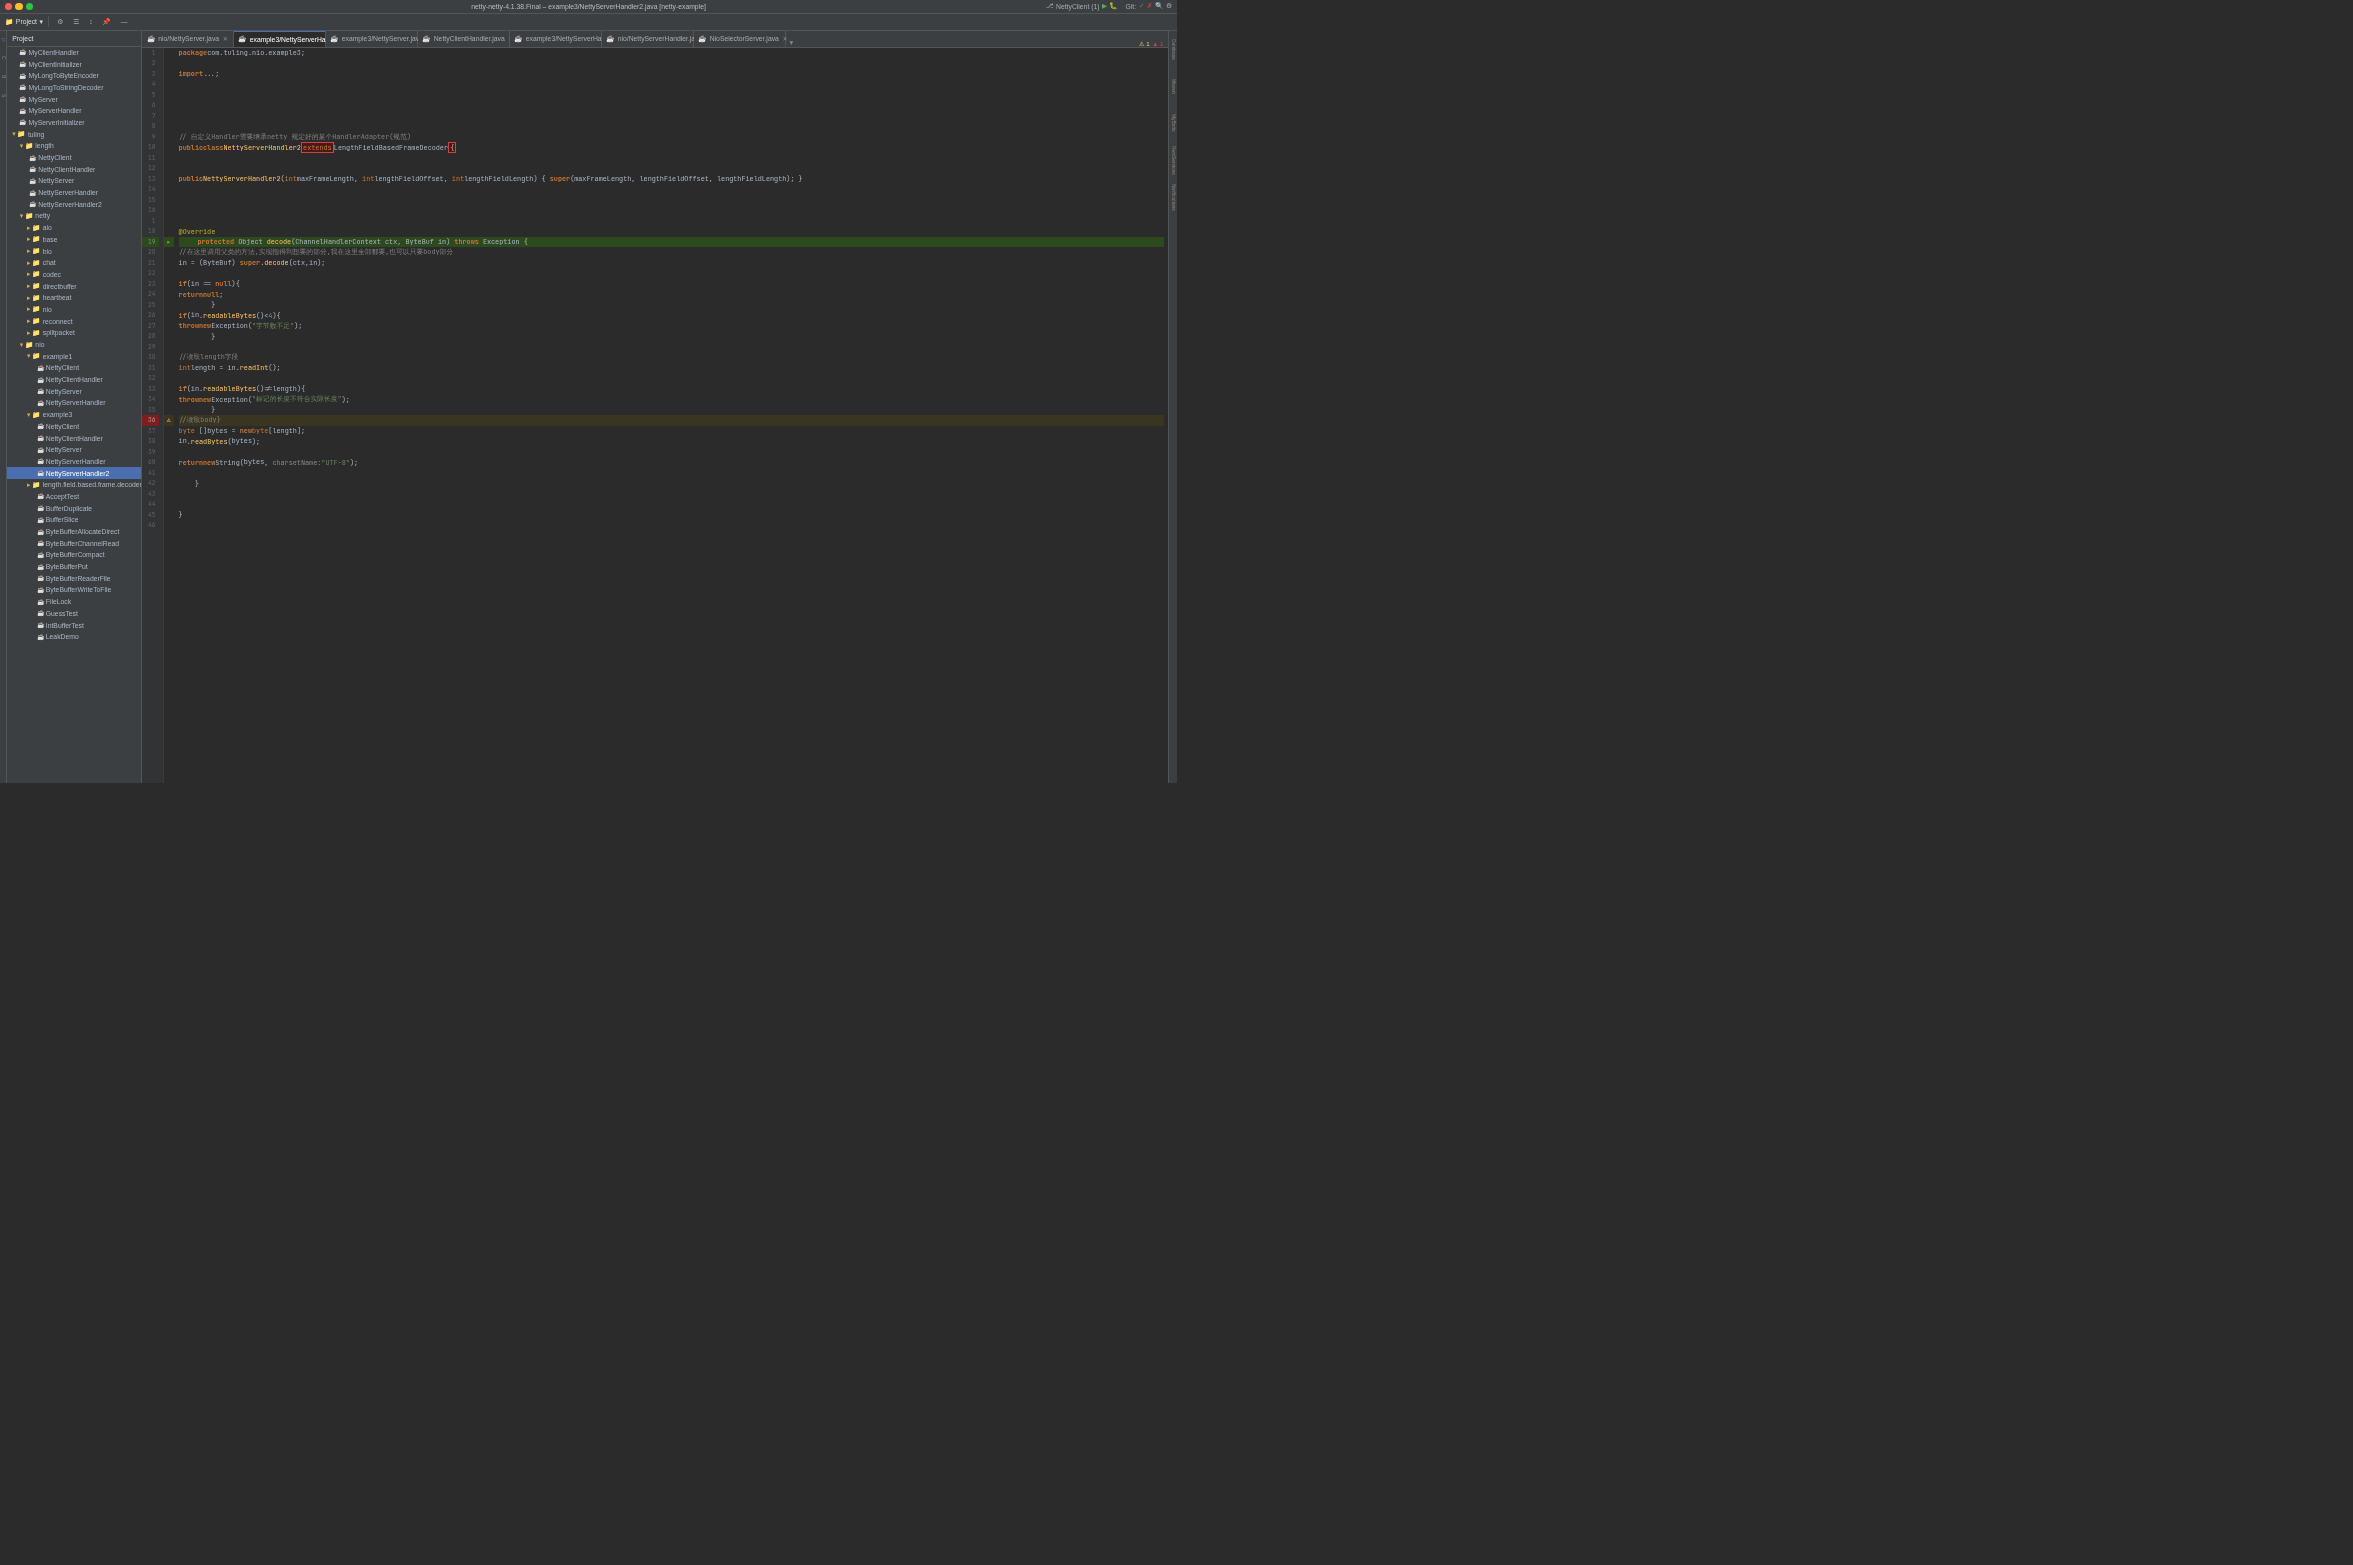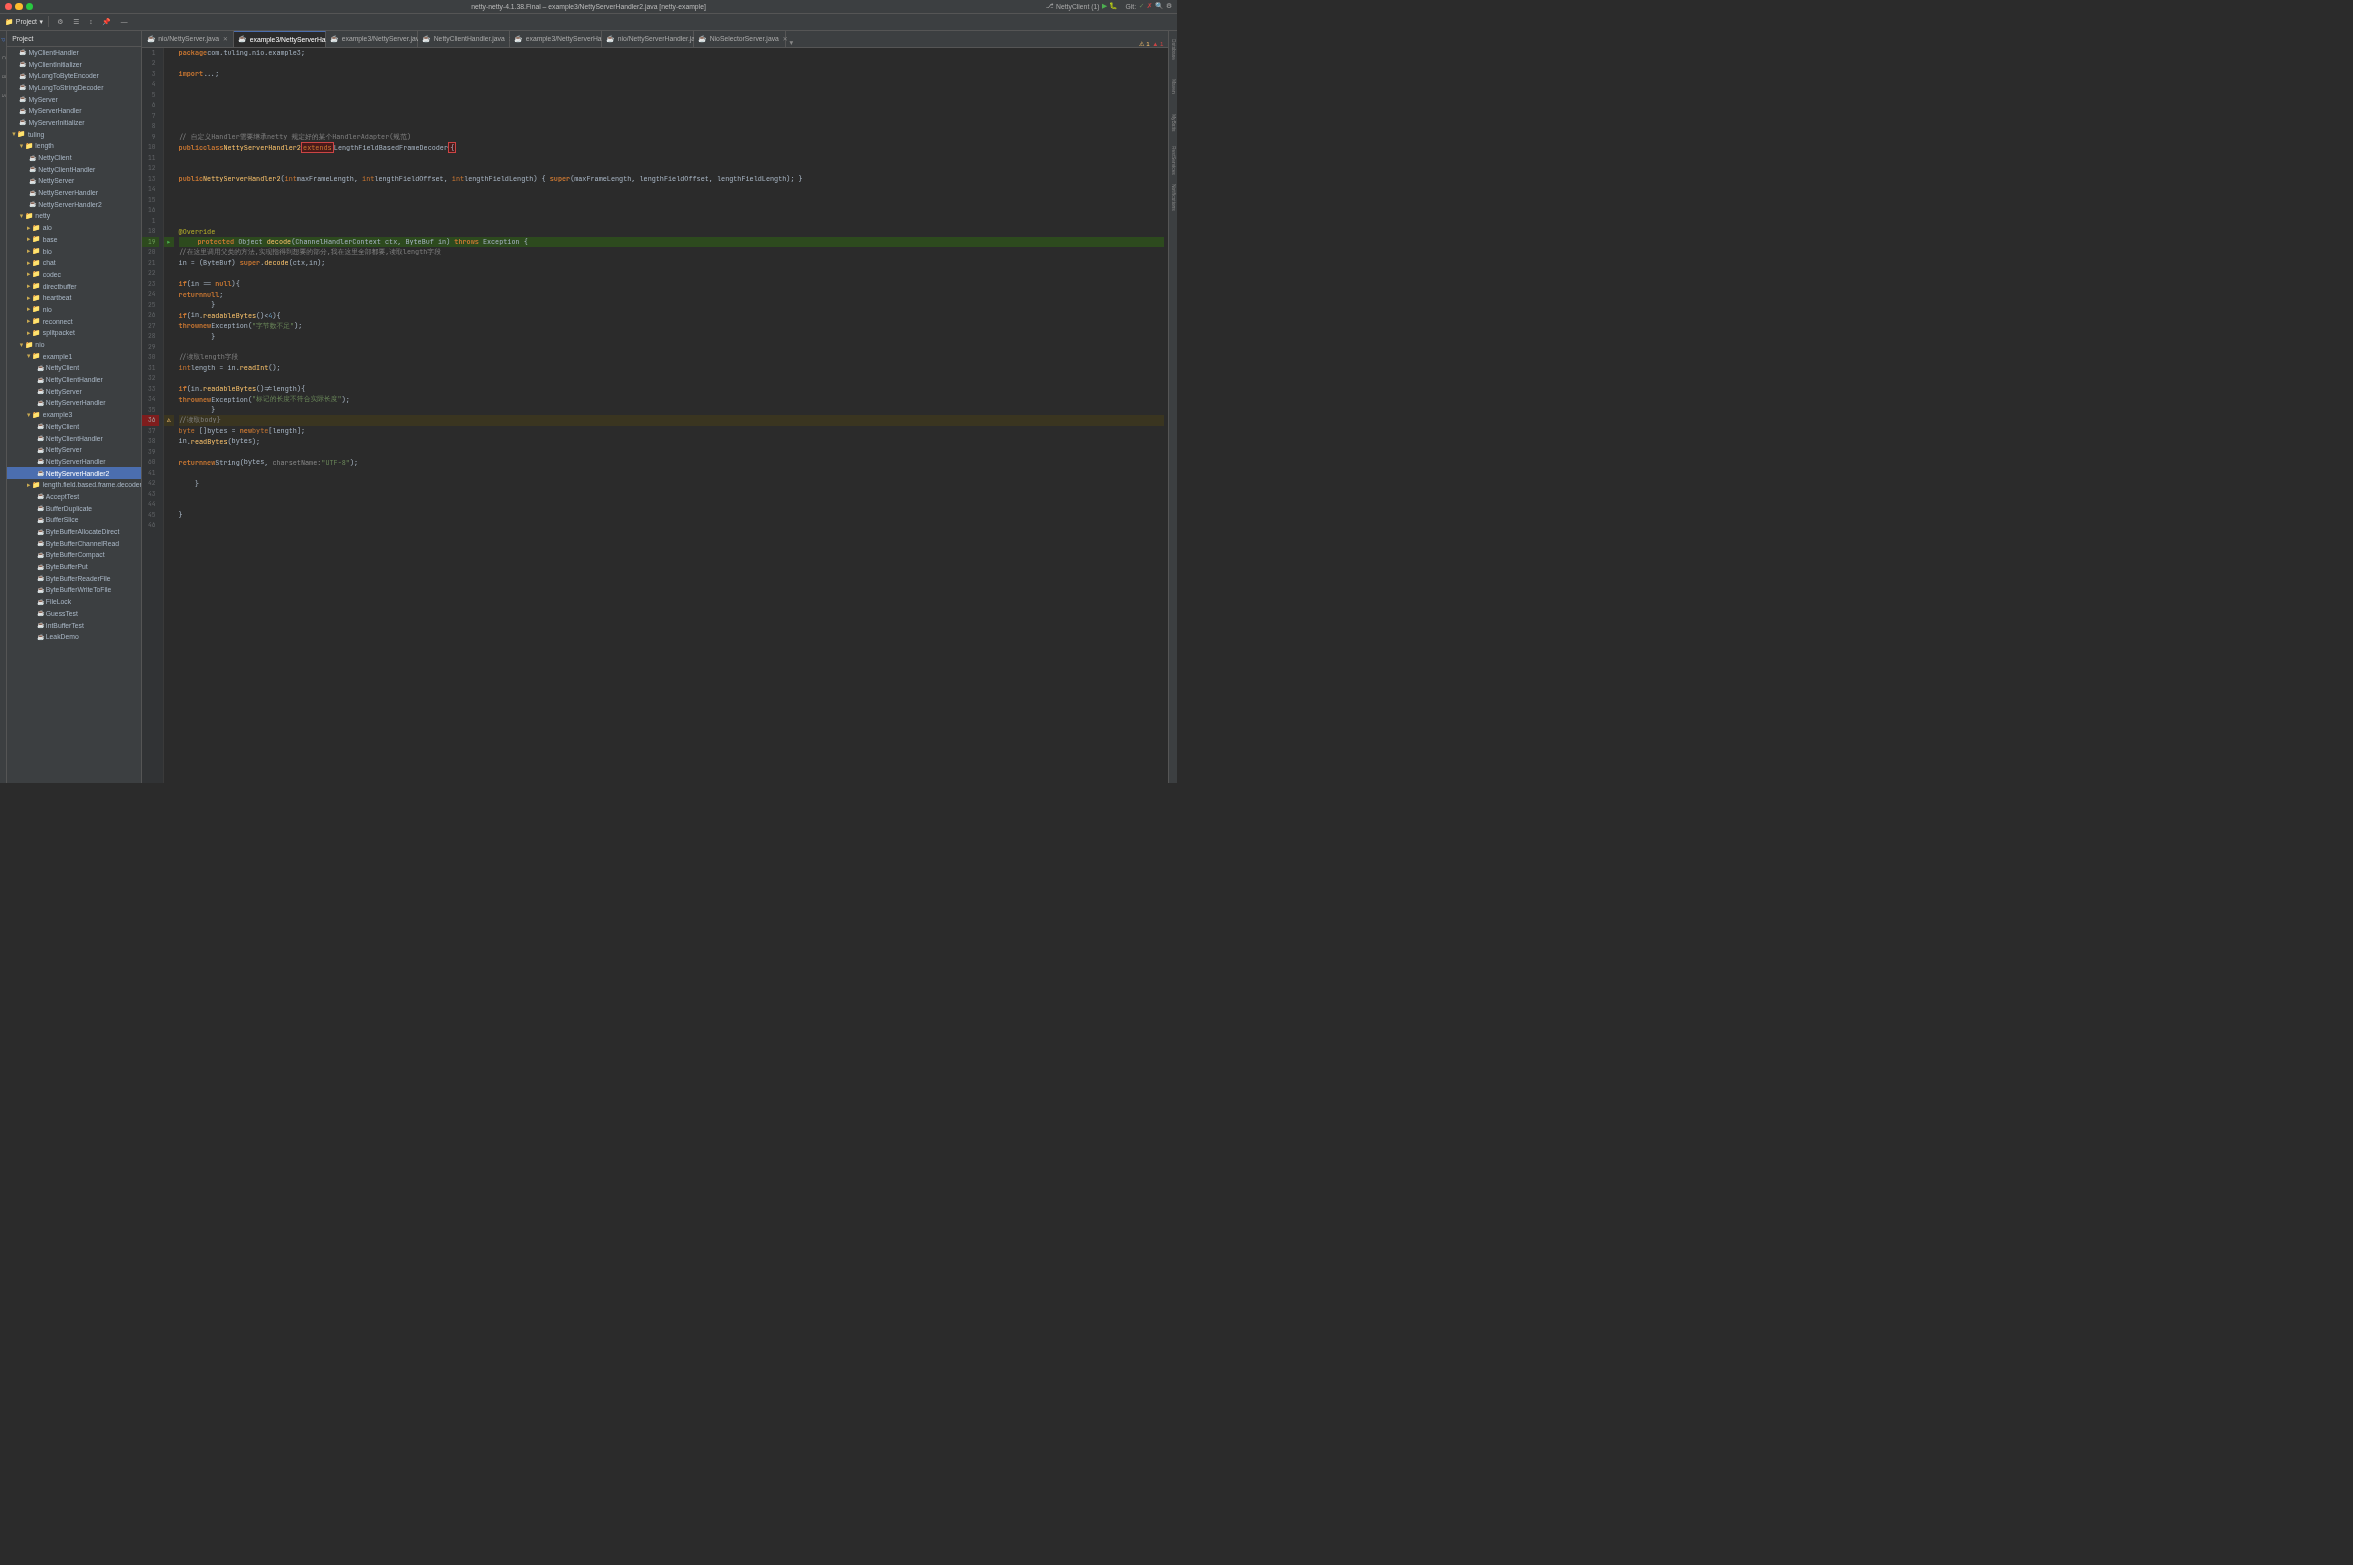--- a/index.html
+++ b/index.html
@@ -579,21 +579,21 @@
           <div class="code-line"><span class="kw">public</span> <span class="kw">class</span> <span class="cls-name">NettyServerHandler2</span> <span style="background:#4a1a1a;border:0.6px solid #cc4444;padding:0 1.2px;color:#cc7832;">extends</span> <span class="cls">LengthFieldBasedFrameDecoder</span> <span style="background:#4a1a1a;border:0.6px solid #cc4444;padding:0 1.2px;">{</span></div>
           <div class="code-line"></div>
           <div class="code-line"></div>
           <div class="code-line">    <span class="kw">public</span> <span class="cls-name">NettyServerHandler2</span>(<span class="kw2">int</span> <span class="param">maxFrameLength</span>, <span class="kw2">int</span> <span class="param">lengthFieldOffset</span>, <span class="kw2">int</span> <span class="param">lengthFieldLength</span>) { <span class="kw">super</span>(<span class="param">maxFrameLength</span>, <span class="param">lengthFieldOffset</span>, <span class="param">lengthFieldLength</span>); }</div>
           <div class="code-line"></div>
           <div class="code-line"></div>
           <div class="code-line"></div>
           <div class="code-line"></div>
           <div class="code-line">    <span class="ann">@Override</span></div>
           <div class="code-line" style="background:#2d4a1e;"><span style="background:#2d4a1e;padding-left:2.5px;">    <span class="kw">protected</span> <span class="cls">Object</span> <span class="method">decode</span>(<span class="cls">ChannelHandlerContext</span> <span class="param">ctx</span>, <span class="cls">ByteBuf</span> <span class="param">in</span>) <span class="kw">throws</span> <span class="cls">Exception</span> {</span></div>
-          <div class="code-line">        <span class="cmt">//在这里调用父类的方法,实现指得到想要的部分,我在这里全部都要,读取length字段</span></div>
+          <div class="code-line">        <span class="cmt">//在这里调用父类的方法,实现指得到想要的部分,我在这里全部都要,也可以只要body部分</span></div>
           <div class="code-line">        <span class="param">in</span> = (<span class="cls">ByteBuf</span>) <span class="kw">super</span>.<span class="method">decode</span>(<span class="param">ctx</span>,<span class="param">in</span>);</div>
           <div class="code-line"></div>
           <div class="code-line">        <span class="kw">if</span>(<span class="param">in</span> == <span class="kw">null</span>){</div>
           <div class="code-line">            <span class="kw">return</span> <span class="kw">null</span>;</div>
           <div class="code-line">        }</div>
           <div class="code-line">        <span class="kw">if</span>(<span class="param">in</span>.<span class="method">readableBytes</span>()&lt;<span class="num">4</span>){</div>
           <div class="code-line">            <span class="kw">throw</span> <span class="kw">new</span> <span class="cls">Exception</span>(<span class="str">"字节数不足"</span>);</div>
           <div class="code-line">        }</div>
           <div class="code-line"></div>
           <div class="code-line">        <span class="cmt">//读取length字段</span></div>

